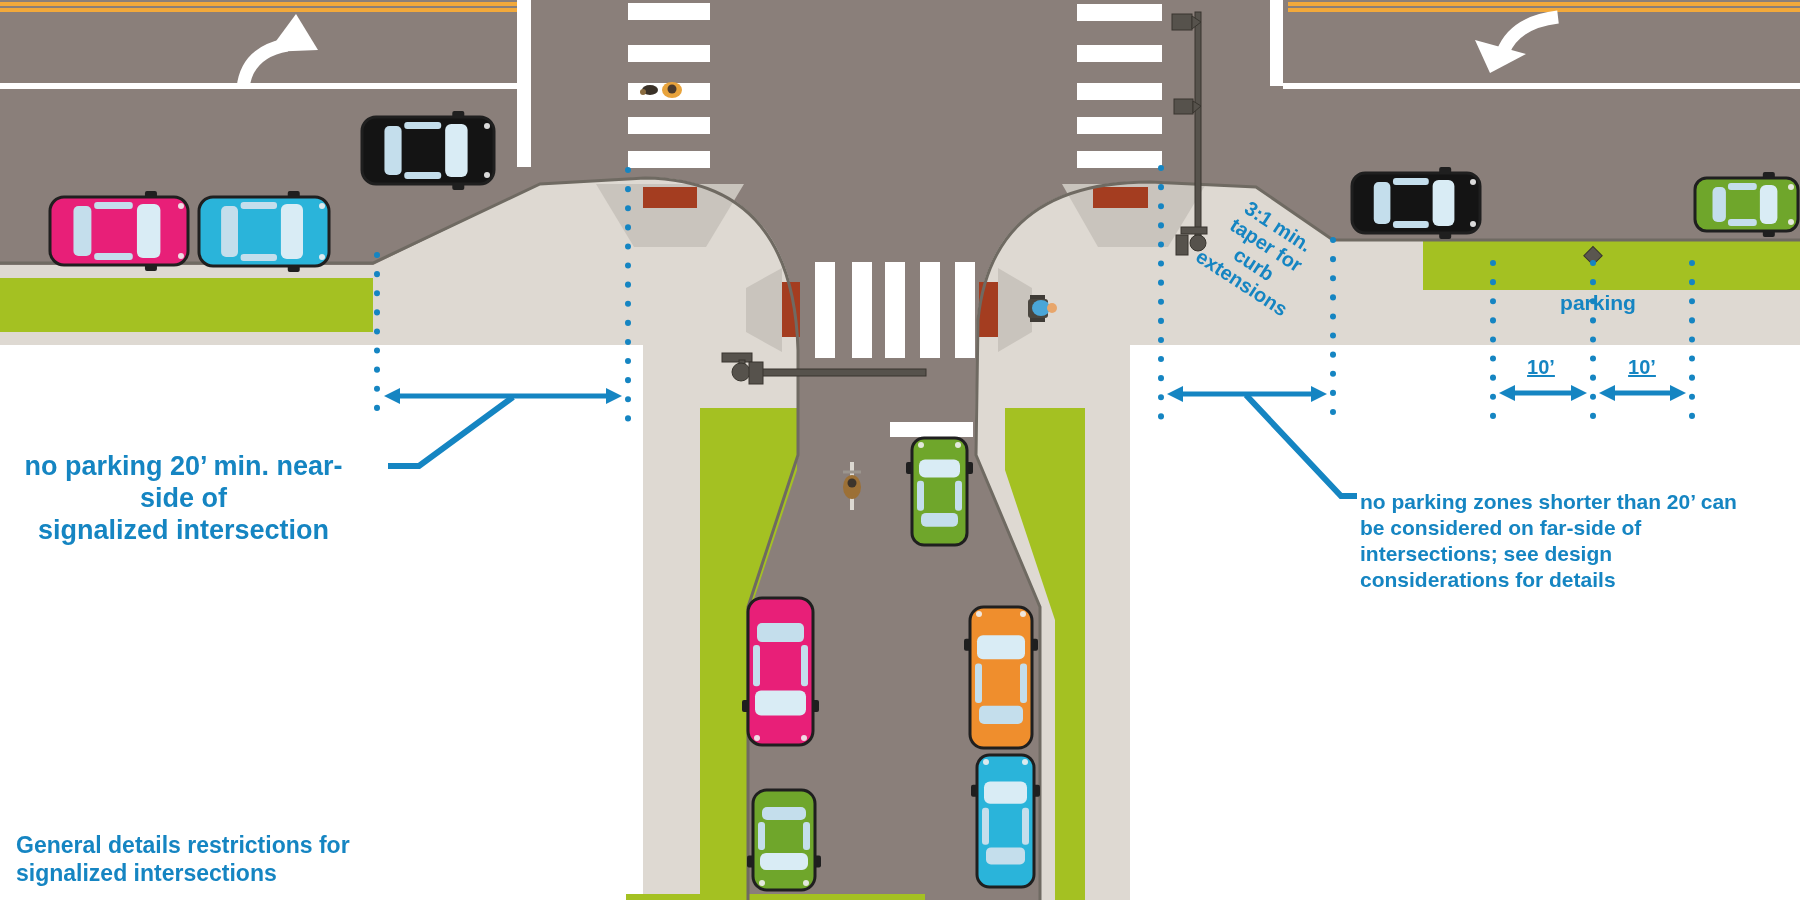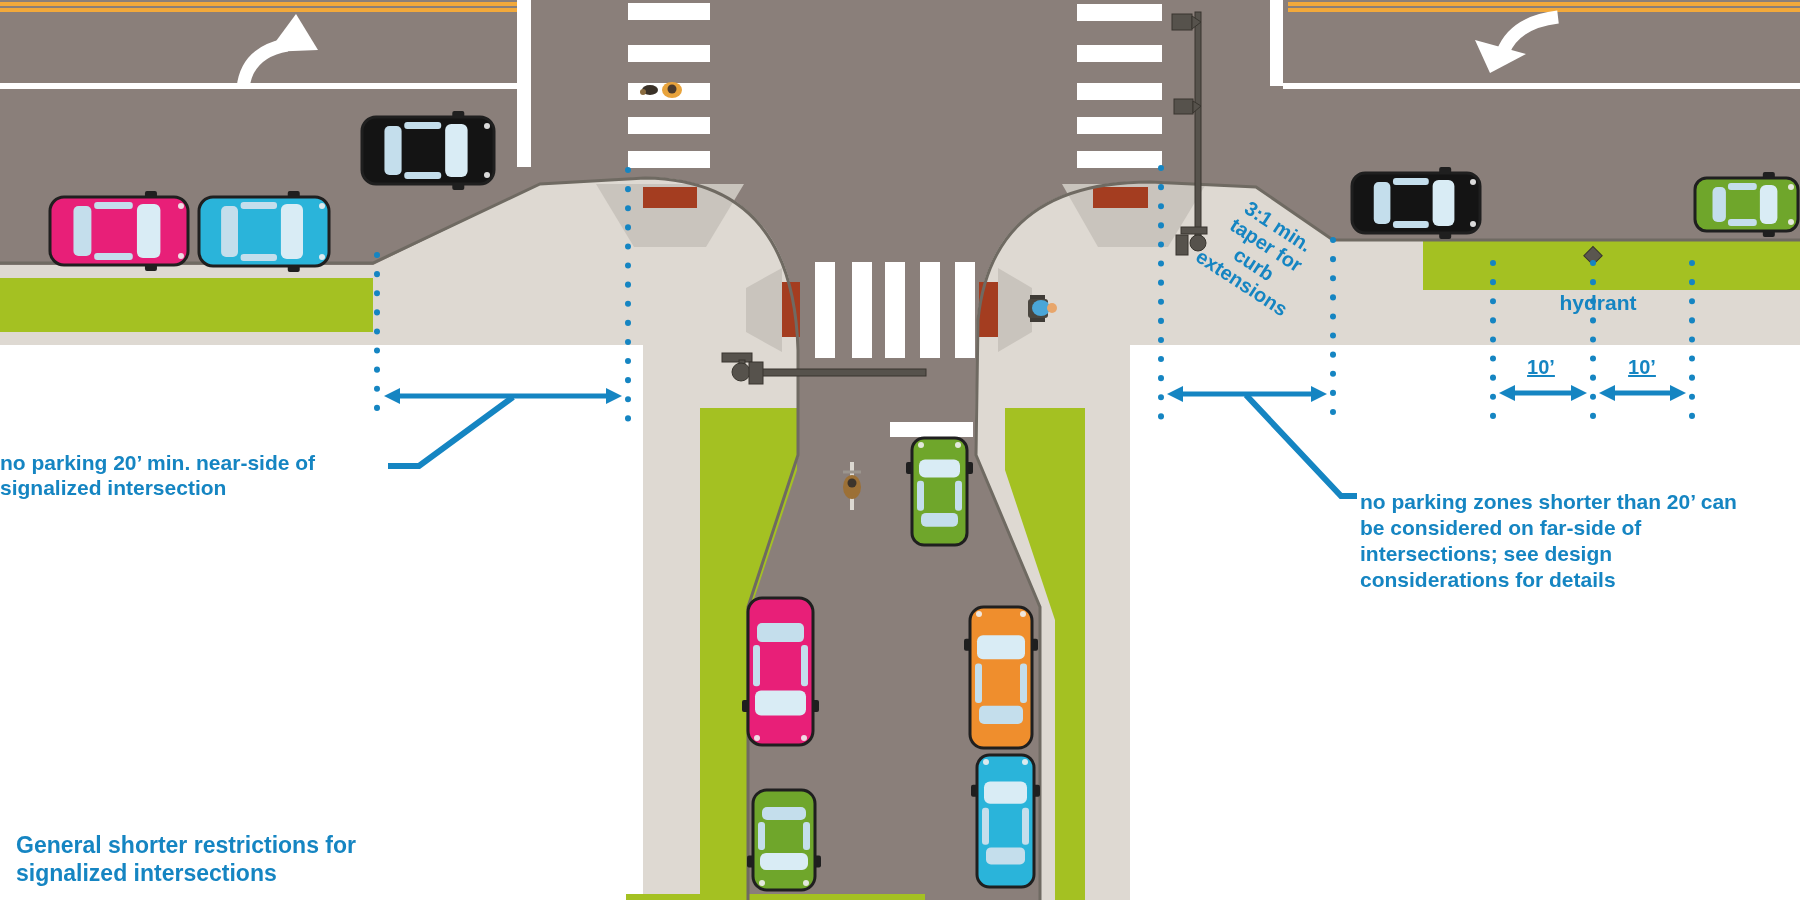--- a/index.html
+++ b/index.html
@@ -1,21 +1,21 @@
 <!DOCTYPE html>
 <html><head>
 <meta charset="utf-8">
 <style>
   html,body{margin:0;padding:0;background:#fff;}
   #canvas{position:relative;width:1800px;height:900px;overflow:hidden;background:#fff;
           font-family:"Liberation Sans",sans-serif;}
   #diagram{position:absolute;left:0;top:0;}
   .note{position:absolute;color:#1585c2;font-weight:bold;white-space:pre-line;
         font-family:"Liberation Sans",sans-serif;}
-  .note-near{left:0;top:451px;width:367px;text-align:left;font-size:21px;line-height:1.18;}
+  .note-near{left:0;top:451px;width:367px;text-align:center;font-size:27px;line-height:1.18;}
   .note-far{left:1360px;top:489px;width:460px;text-align:left;font-size:21px;line-height:1.24;}
   .note-taper{left:1178px;top:210px;width:164px;text-align:center;font-size:20px;line-height:1.12;
               transform:rotate(33deg);}
   .note-hydrant{left:1533px;top:291px;width:130px;text-align:center;font-size:21px;}
   .note-dim{position:absolute;top:356px;width:52px;text-align:center;font-size:20px;text-decoration:underline;}
   .dim-left{left:1515px;}
   .dim-right{left:1616px;}
   .note-title{left:16px;top:831px;width:420px;font-size:23px;line-height:1.22;}
 </style>
 </head>
@@ -281,18 +281,18 @@
   <div class="note note-near">no parking 20’ min. near-side of
 signalized intersection</div>
   <div class="note note-far">no parking zones shorter than 20’ can
 be considered on far-side of
 intersections; see design
 considerations for details</div>
   <div class="note note-taper">3:1 min.
 taper for
 curb
 extensions</div>
-  <div class="note note-hydrant">hydrant</div>
+  <div class="note note-hydrant">parking</div>
   <div class="note note-dim dim-left">10’</div>
   <div class="note note-dim dim-right">10’</div>
-  <div class="note note-title">General shorter restrictions for
+  <div class="note note-title">General details restrictions for
 signalized intersections</div>
 </div>
 
 </body></html>

